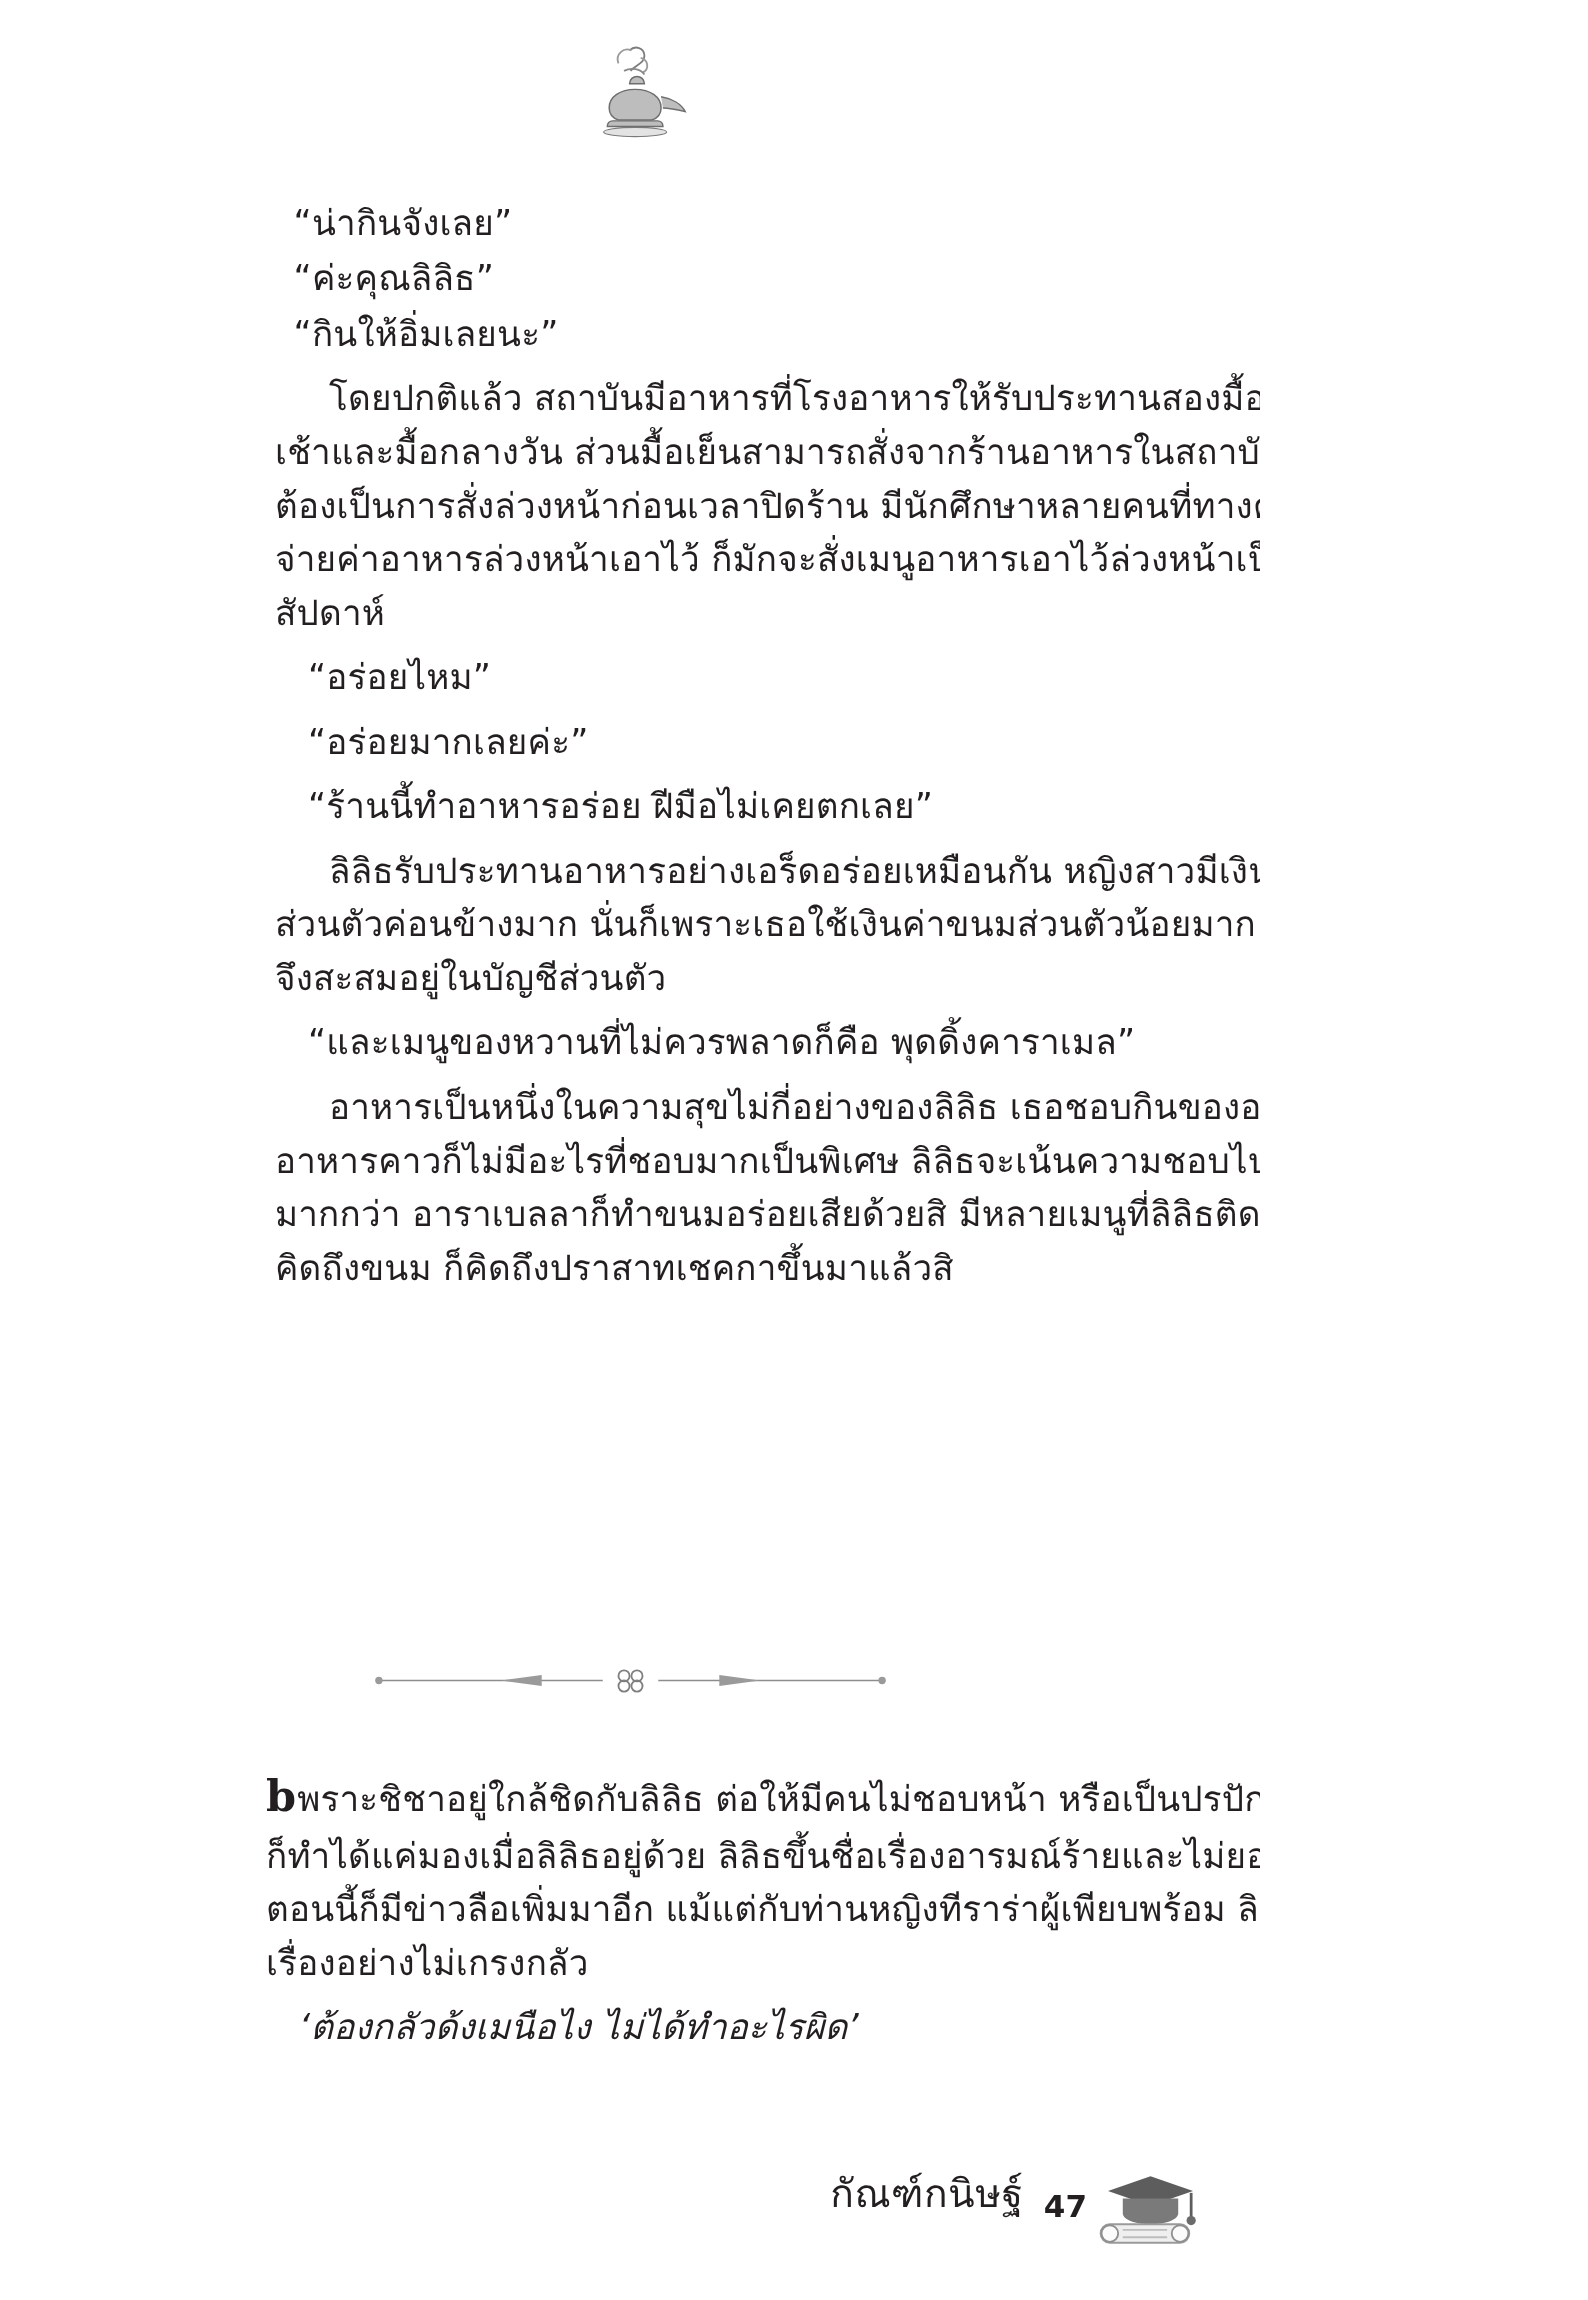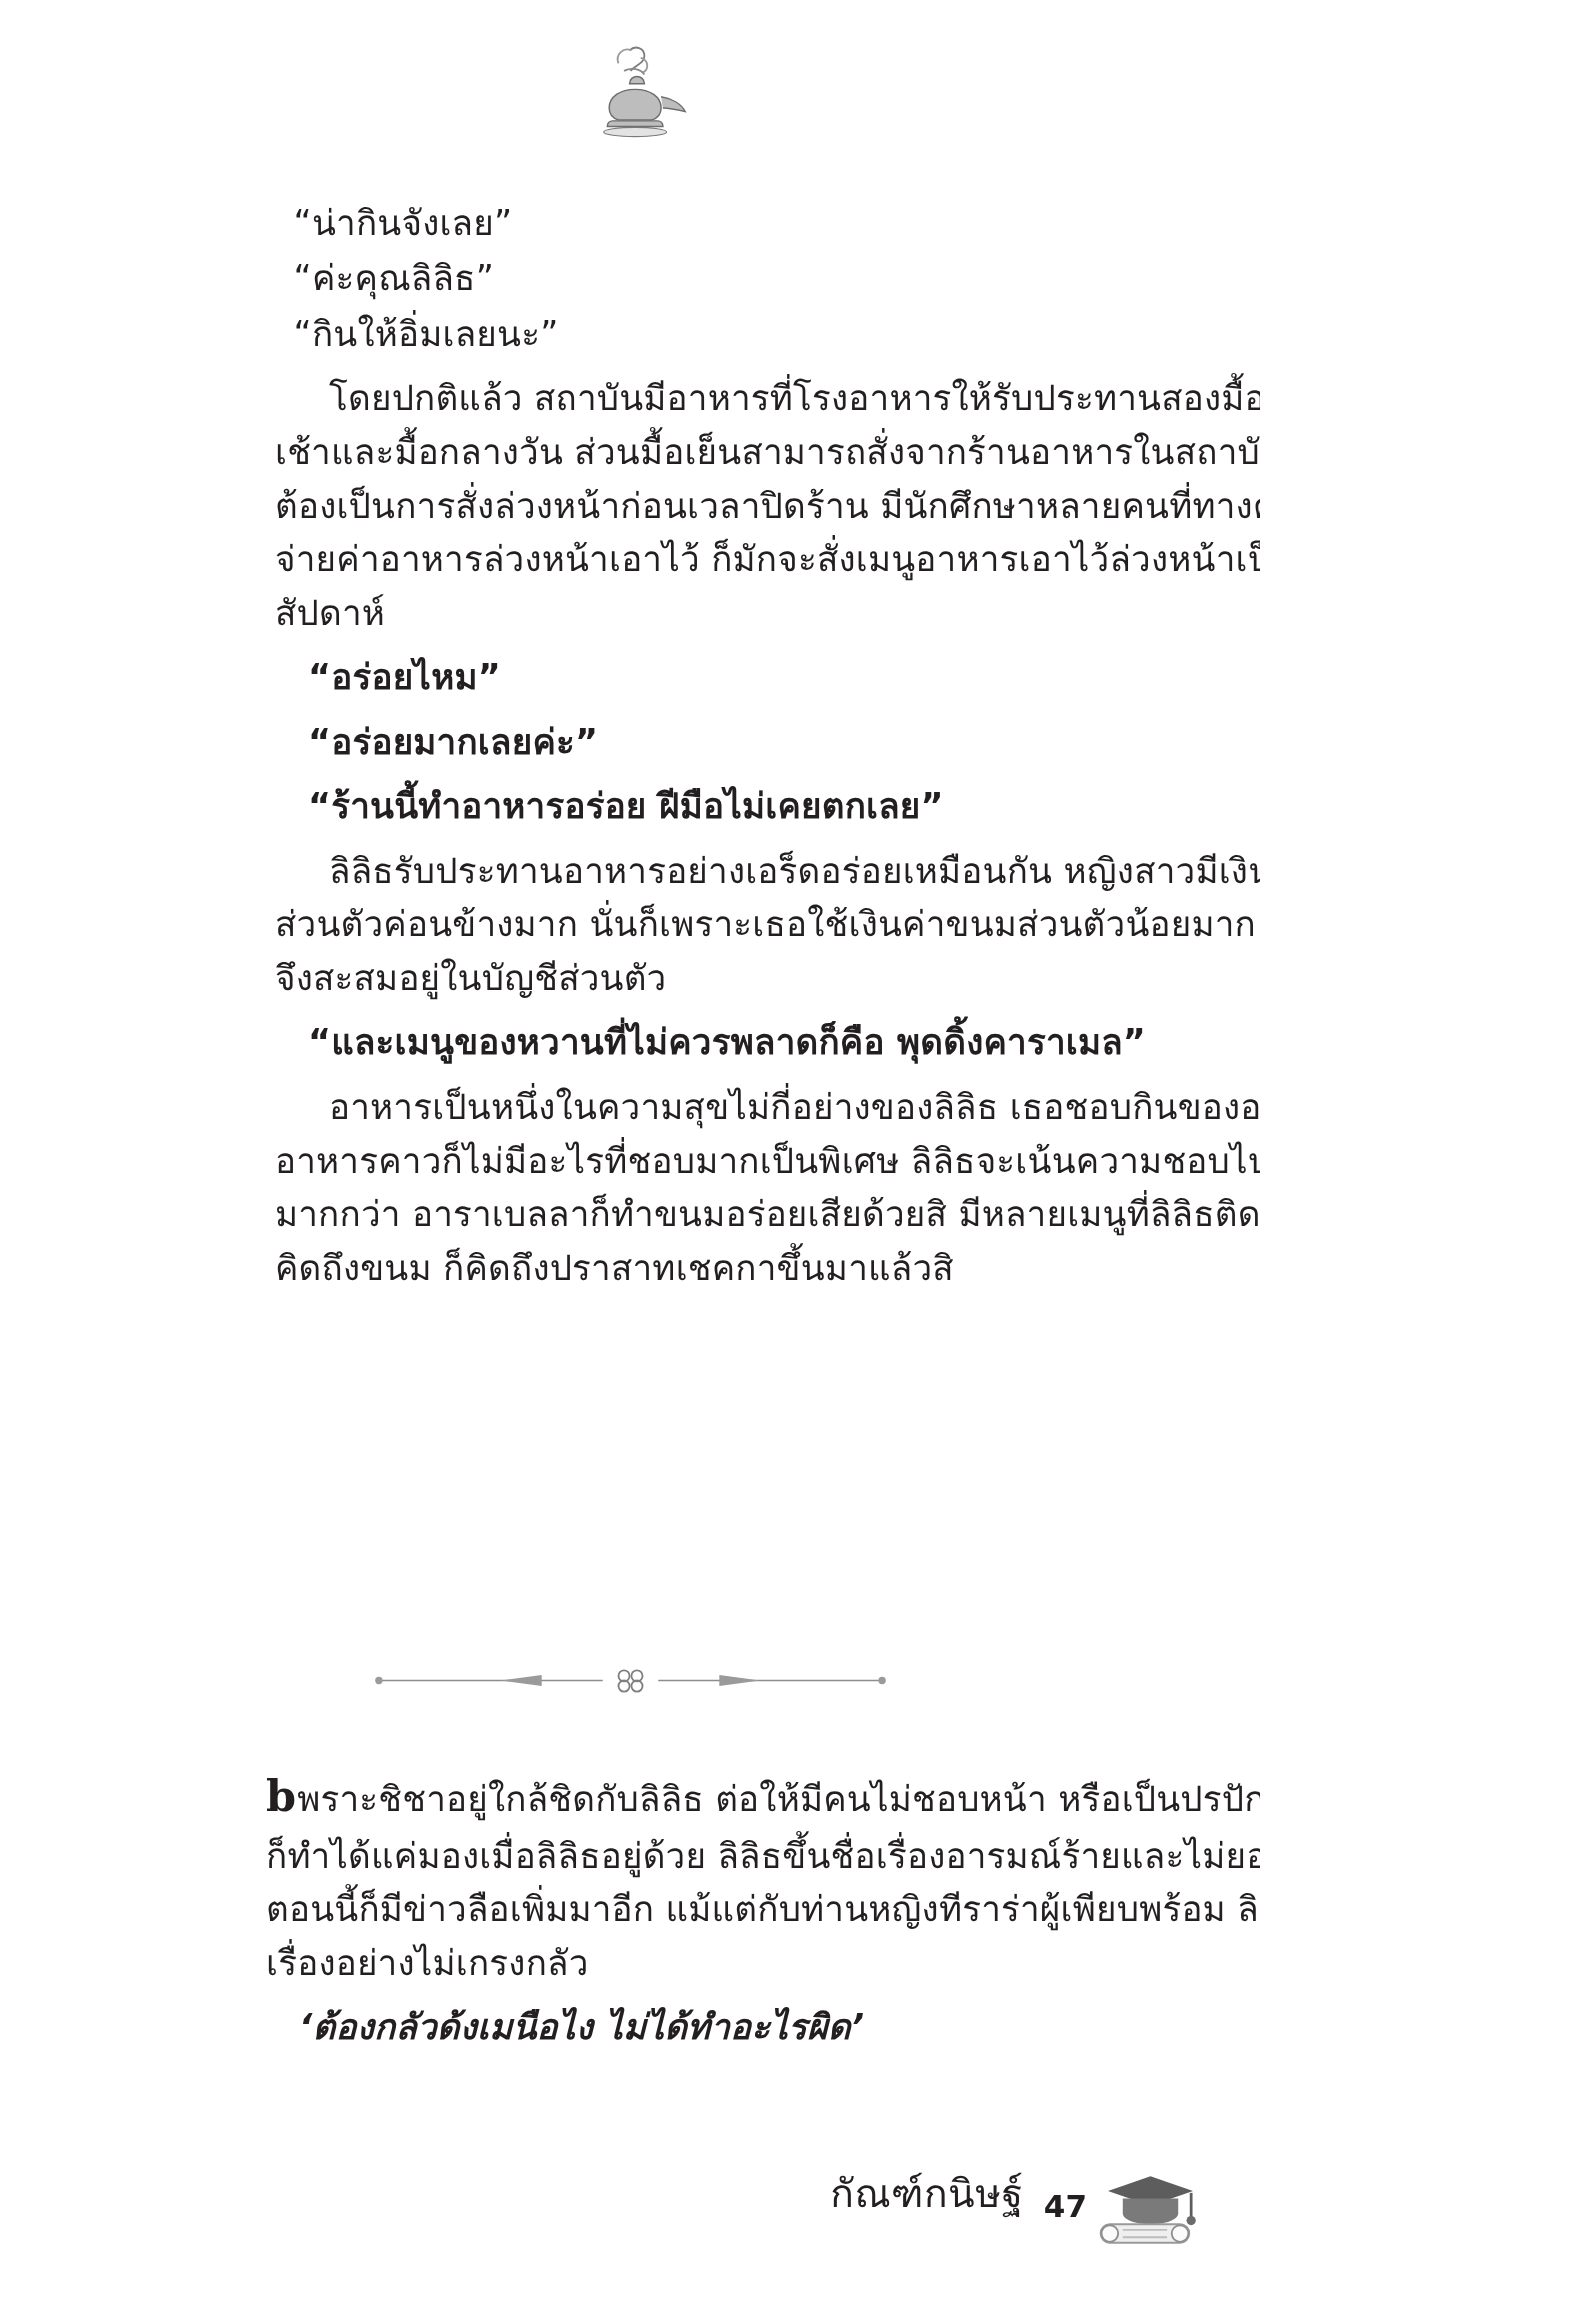--- a/index.html
+++ b/index.html
@@ -54,21 +54,20 @@
   p.indent {
     text-indent: 54px;
   }
   p.quote {
     text-indent: 0;
     padding-left: 18.6px;
   }
   p.quote-indent {
     text-indent: 0;
     padding-left: 33px;
-    font-weight: bold;
   }
   p + p {
     margin-top: 1.9px;
   }
   p.para {
     margin-top: 11px;
   }
   p.italic {
     font-style: italic;
   }

